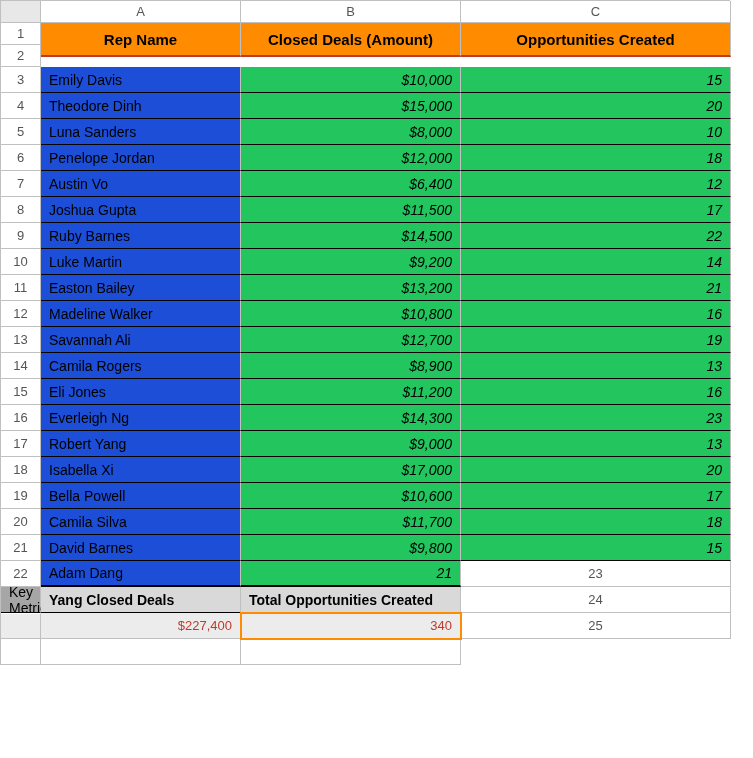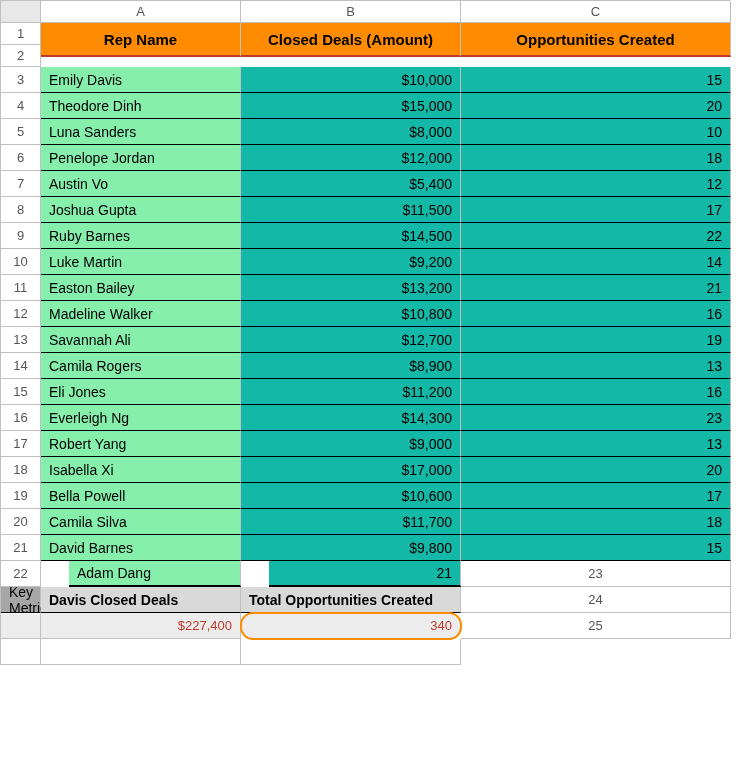--- a/index.html
+++ b/index.html
@@ -44,27 +44,28 @@
     .header-cell {
       background: #ff8c00;
       color: #000;
       font-weight: bold;
       justify-content: center;
       height: 34px;
       border-bottom: 2px solid #c0392b;
       font-size: 15px;
     }
     .name-cell {
-      background: #86efac;
+      background: #1d4ed8;
       border-bottom: 1px solid #000;
     }
     .data-cell {
-      background: #14b8a6;
+      background: #22c55e;
       justify-content: flex-end;
       border-bottom: 1px solid #000;
+      font-style: italic;
     }
     .metrics-label {
       background: #a6a6a6;
       font-weight: normal;
       border-bottom: 1px solid #000;
     }
     .metrics-head {
       background: #d9d9d9;
       font-weight: bold;
       border-bottom: 1px solid #000;
@@ -78,24 +79,23 @@
       justify-content: flex-end;
       color: #c0392b;
       font-weight: 500;
       font-size: 13px;
     }
     .selected {
       outline: 2px solid #ff8c00;
       outline-offset: -1px;
       position: relative;
       z-index: 2;
-      border-radius: 12px;
     }
     .empty { background: #fff; }
-    .last-data-row { border-bottom: 2px solid #000; margin-left: 28px; }
+    .last-data-row { border-bottom: 2px solid #000; }
   </style>
 </head>
 <body>
 
 <div class="sheet" id="sheet">
     <div class="corner"></div>
     <div class="colhead">A</div>
     <div class="colhead">B</div>
     <div class="colhead">C</div>
     <div style="display: flex; flex-direction: column; border-right: 1px solid rgb(192, 192, 192); border-bottom: 1px solid rgb(192, 192, 192); height: 44px;">
@@ -116,21 +116,21 @@
     <div class="rowhead">5</div>
     <div class="cell name-cell">Luna Sanders</div>
     <div class="cell data-cell">$8,000</div>
     <div class="cell data-cell">10</div>
     <div class="rowhead">6</div>
     <div class="cell name-cell">Penelope Jordan</div>
     <div class="cell data-cell">$12,000</div>
     <div class="cell data-cell">18</div>
     <div class="rowhead">7</div>
     <div class="cell name-cell">Austin Vo</div>
-    <div class="cell data-cell">$5,400</div>
+    <div class="cell data-cell">$6,400</div>
     <div class="cell data-cell">12</div>
     <div class="rowhead">8</div>
     <div class="cell name-cell">Joshua Gupta</div>
     <div class="cell data-cell">$11,500</div>
     <div class="cell data-cell">17</div>
     <div class="rowhead">9</div>
     <div class="cell name-cell">Ruby Barnes</div>
     <div class="cell data-cell">$14,500</div>
     <div class="cell data-cell">22</div>
     <div class="rowhead">10</div>
@@ -179,21 +179,21 @@
     <div class="cell data-cell">18</div>
     <div class="rowhead">21</div>
     <div class="cell name-cell">David Barnes</div>
     <div class="cell data-cell">$9,800</div>
     <div class="cell data-cell">15</div>
     <div class="rowhead">22</div>
     <div class="cell name-cell last-data-row">Adam Dang</div>
     <div class="cell data-cell last-data-row">21</div>
     <div class="rowhead">23</div>
     <div class="cell metrics-label">Key Metrics</div>
-    <div class="cell metrics-head">Davis Closed Deals</div>
+    <div class="cell metrics-head">Yang Closed Deals</div>
     <div class="cell metrics-head">Total Opportunities Created</div>
     <div class="rowhead">24</div>
     <div class="cell total-a"></div>
     <div class="cell total-val">$227,400</div>
     <div class="cell total-val selected">340</div>
     <div class="rowhead">25</div>
     <div class="cell empty"></div>
     <div class="cell empty"></div>
     <div class="cell empty"></div>
   </div>

